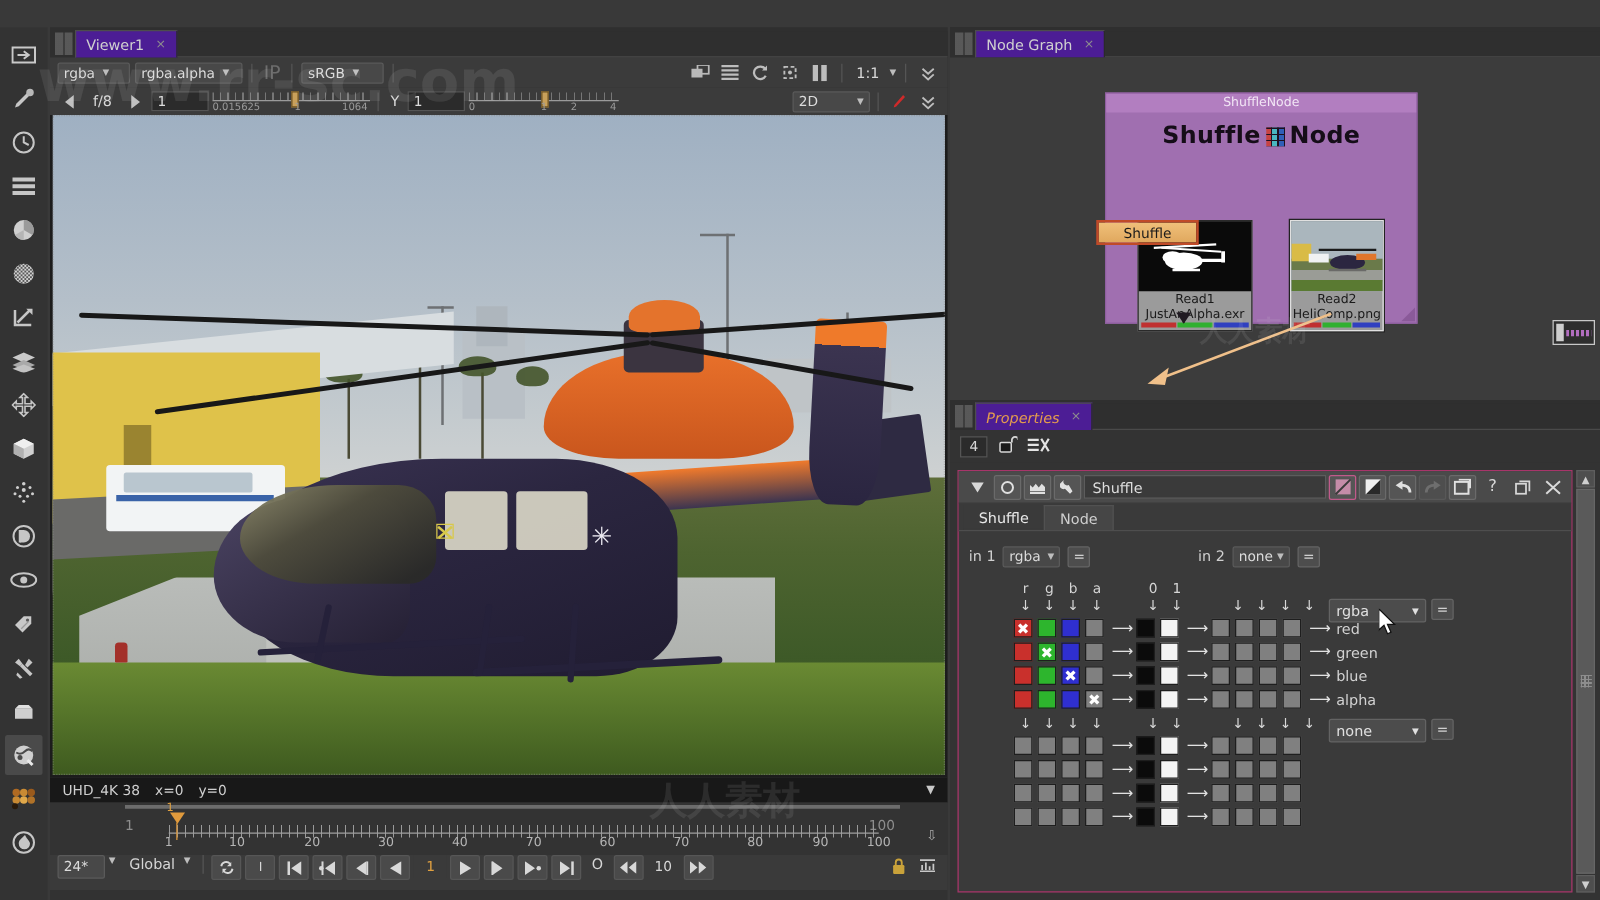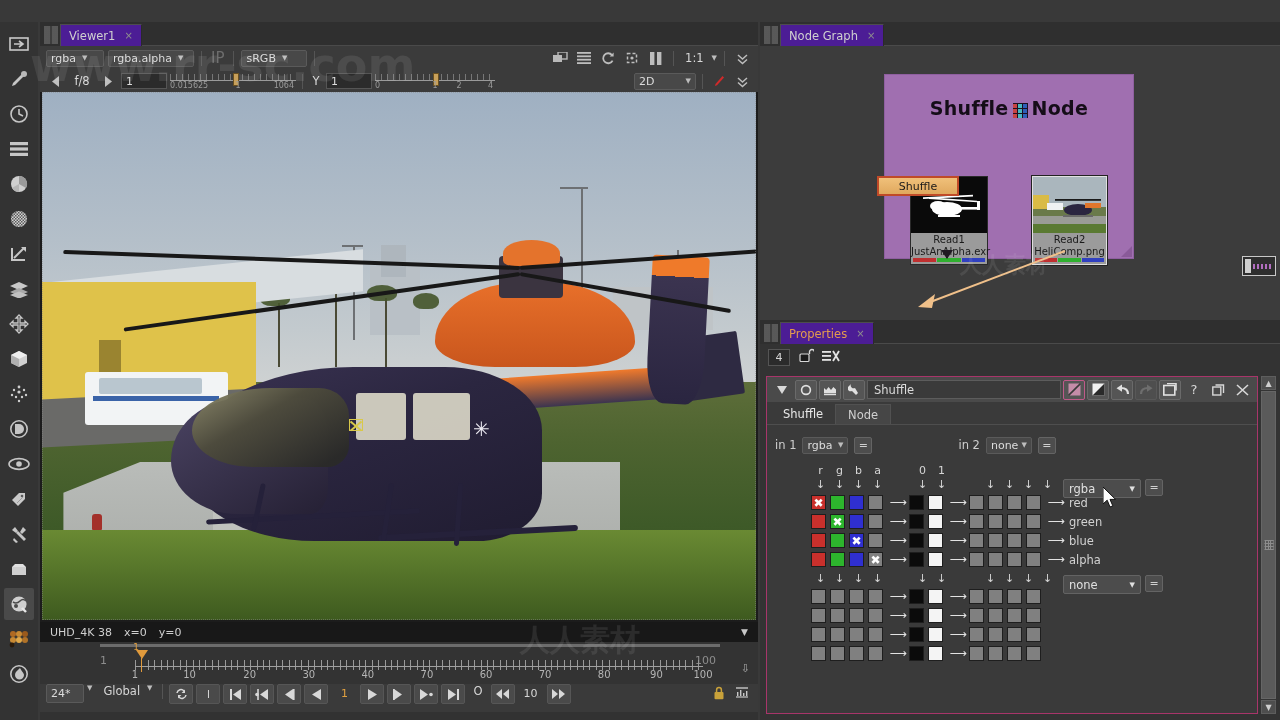--- a/index.html
+++ b/index.html
@@ -27,21 +27,21 @@
 
   
   .viewerpane{position:absolute;left:40px;top:22px;width:718px;height:698px;background:#323232;}
   .tabstrip{height:24px;background:#2f2f2f;display:flex;align-items:flex-end;}
   .tabstrip .grip{width:14px;height:18px;margin:0 2px 2px 4px;
     background:linear-gradient(90deg,#7a7a7a 0 45%, #4a4a4a 45% 55%, #7a7a7a 55% 100%);opacity:.55;}
   .tab{height:22px;background:#4c1d95;display:flex;align-items:center;padding:0 8px;
        border-top:1px solid #4d4d4d;border-left:1px solid #4d4d4d;border-right:1px solid #2a2a2a;
        font-size:11.5px;color:#d0d0d0;cursor:pointer;}
   .tab .x{margin-left:9px;color:#8e8e8e;font-size:10px;}
-  .tab.props{color:#e39b4e;}
+  .tab.props{color:#e39b4e;font-style:italic;}
   .tabfill{flex:1;height:21px;background:#2f2f2f;border-bottom:1px solid #4a4a4a;}
 
   
   .vrow1{height:24px;background:#3b3b3b;display:flex;align-items:center;padding:0 6px;gap:4px;}
   .combo{height:17px;background:#484848;border:1px solid #5a5a5a;border-radius:2px;
          display:flex;align-items:center;padding:0 4px;font-size:11px;color:#dcdcdc;cursor:pointer;}
   .combo .car{margin-left:6px;font-size:7px;color:#bdbdbd;}
   .vsep{width:1px;height:15px;background:#555;margin:0 3px;}
   .vicon{width:20px;height:18px;display:flex;align-items:center;justify-content:center;cursor:pointer;}
   .spacer{flex:1;}
@@ -729,27 +729,28 @@
         <div class="grip"></div>
         <div class="tab">
           <span>Node Graph</span>
           <span class="x">×</span>
         </div>
         <div class="tabfill"></div>
       </div>
 
       <div class="ngcanvas">
         <div class="backdrop">
+          <div class="bdtitle">ShuffleNode</div>
           <div class="bdlabel">
             <span>Shuffle</span><span class="bdicon"></span><span>Node</span>
           </div>
           <div class="bdresize"></div>
         </div>
 
-        <div class="node" style="left:150px;top:130px;width:78px;">
+        <div class="node" style="left:150px;top:130px;width:92px;">
           <div class="thumb" style="background:#0a0a0a;position:relative;">
             <svg width="75" height="56" style="display:block">
               <ellipse cx="36" cy="32" rx="15" ry="7" fill="#fff"></ellipse>
               <ellipse cx="27" cy="29" rx="8" ry="5" fill="#fff"></ellipse>
               <rect x="49" y="30" width="20" height="2.6" fill="#fff"></rect>
               <rect x="66" y="24" width="3" height="9" fill="#fff"></rect>
               <rect x="12" y="19" width="50" height="1.8" fill="#fff" transform="rotate(-3 37 20)"></rect>
               <rect x="18" y="22" width="48" height="1.6" fill="#fff" transform="rotate(4 42 23)"></rect>
               <rect x="27" y="38" width="22" height="2" fill="#fff"></rect>
             </svg>

